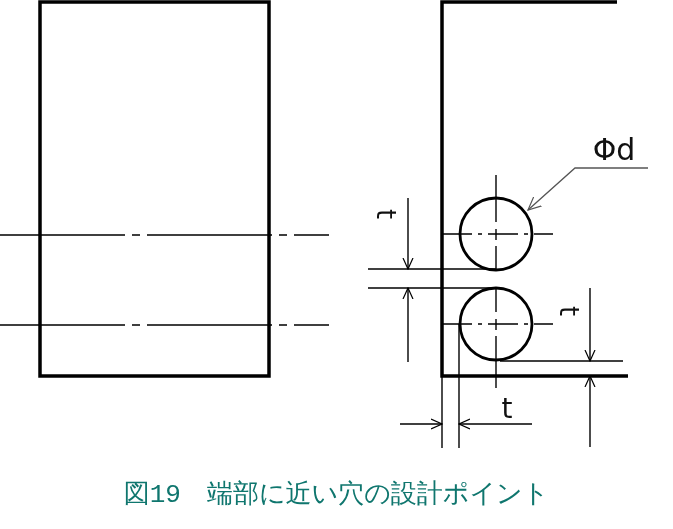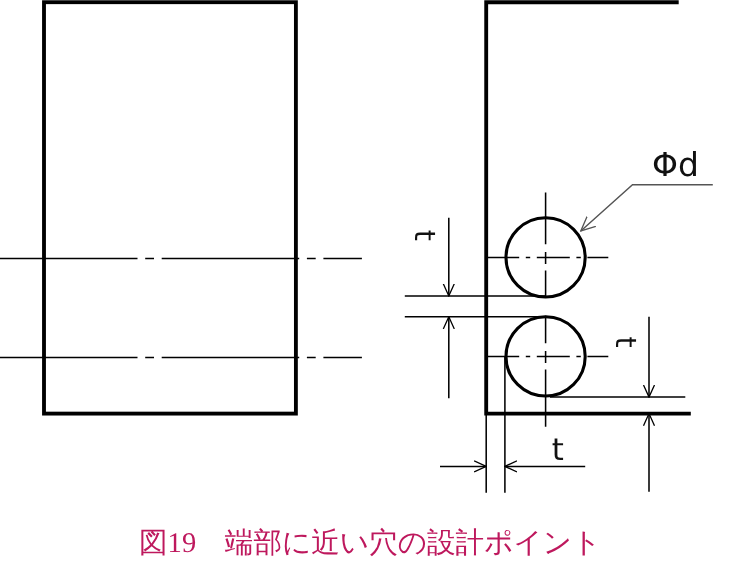--- a/index.html
+++ b/index.html
@@ -7,21 +7,21 @@
   #drawing { position: absolute; left: 0; top: 0; }
   .outline { stroke: #000; stroke-width: 3.5; fill: none; }
   .thin { stroke: #000; stroke-width: 1.4; fill: none; }
   .center { stroke: #000; stroke-width: 1.4; fill: none; stroke-dasharray: 125 7 8 7; }
   .hole { stroke: #000; stroke-width: 2.8; fill: none; }
   .hcenter { stroke: #000; stroke-width: 1.4; fill: none; stroke-dasharray: 30 6 4 6; }
   .leader { stroke: #555; stroke-width: 1.3; fill: none; }
   .lbl { font-family: "DejaVu Sans", sans-serif; fill: #111; }
   .caption {
     position: absolute; left: 0; width: 673px; top: 476px; text-align: center;
-    font-family: Liberation Serif, serif; font-size: 26px; color: #be185d;
+    font-family: Liberation Mono, monospace; font-size: 26px; color: #0f766e;
     white-space: pre;
   }
 </style>
 </head>
 <body>
 
 <svg id="drawing" width="673" height="470" viewBox="0 0 673 470" xmlns="http://www.w3.org/2000/svg">
   <defs>
     <marker id="arrowOpen" viewBox="0 0 12 12" refX="11" refY="6" markerWidth="12" markerHeight="12" orient="auto" markerUnits="userSpaceOnUse">
       <path d="M0,1 L11,6 L0,11" fill="none" stroke="#000" stroke-width="1.2"></path>

